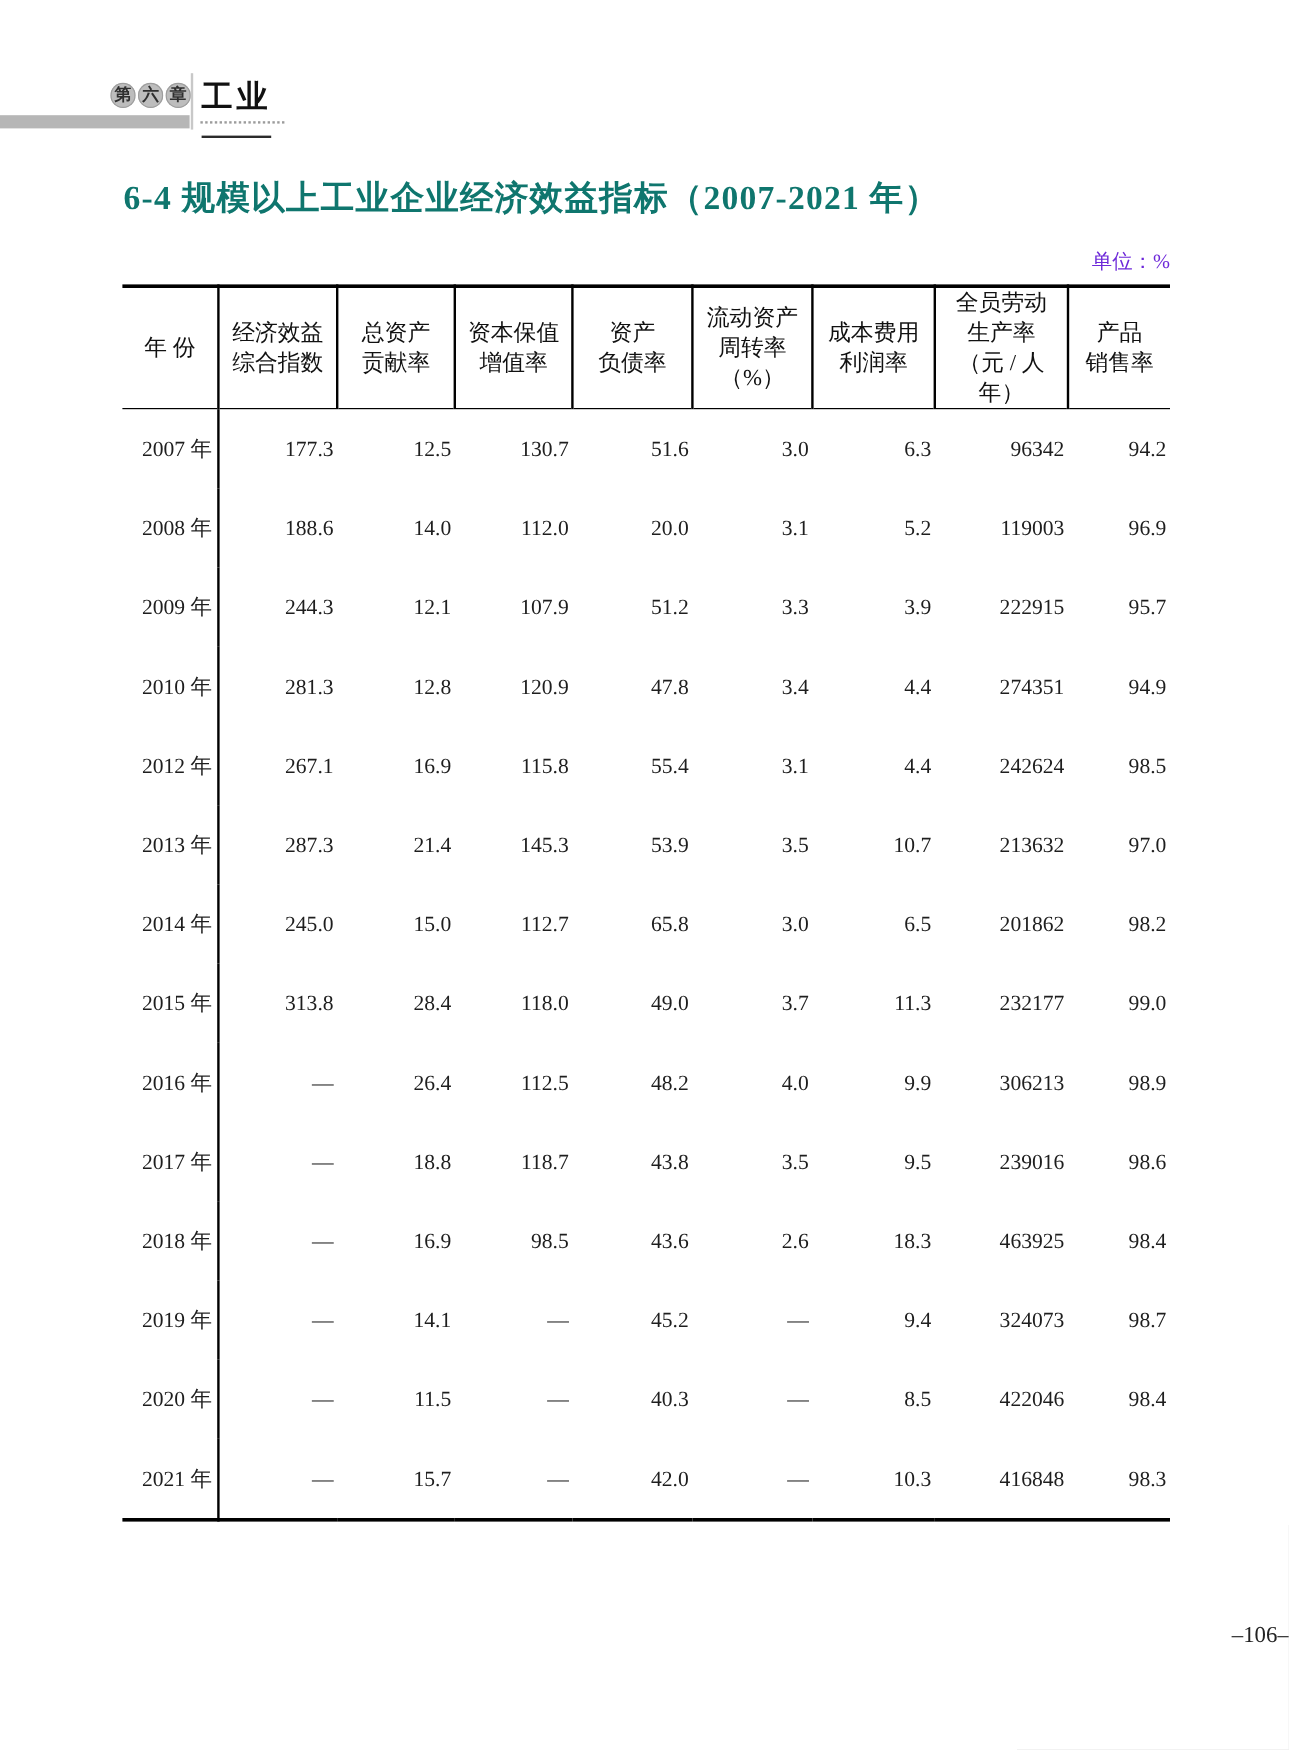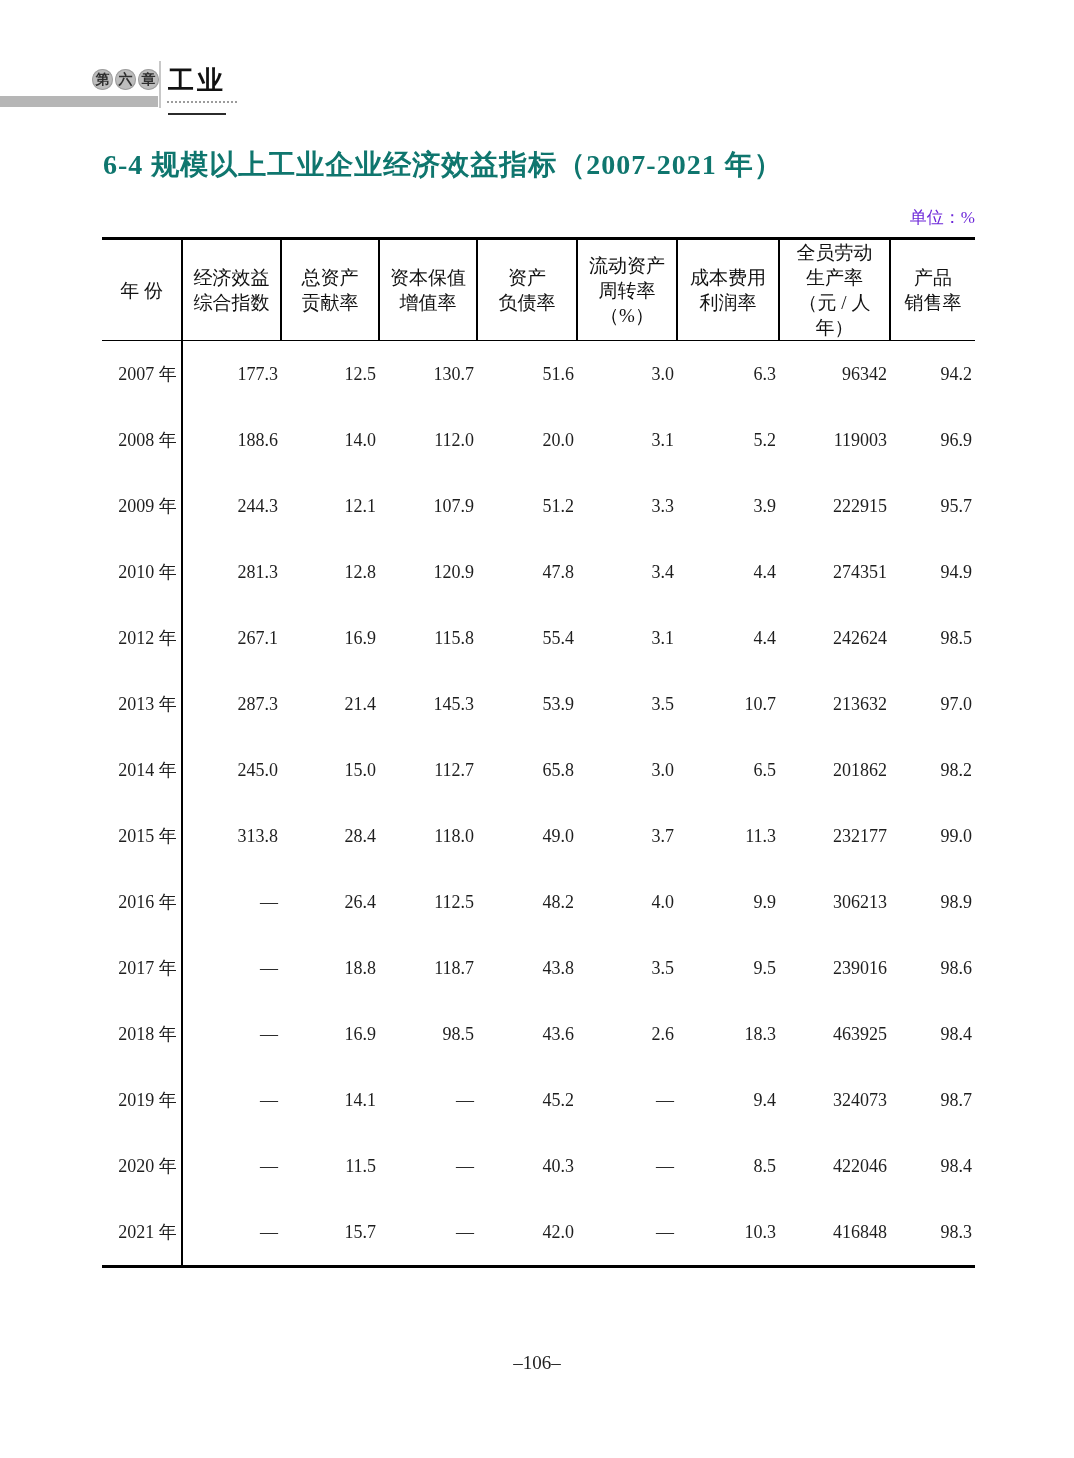--- a/index.html
+++ b/index.html
@@ -53,21 +53,21 @@
   .stat-table thead th + th { border-left:2px solid #000; }
   .stat-table tbody td {
     height:66px; font-size:18px; color:#1e1e1e;
     vertical-align:middle; padding:0;
   }
   .stat-table td.year-cell { text-align:center; padding-left:12px; border-right:2px solid #000; }
   .stat-table td.val-cell  { text-align:right; padding-right:3px; }
 
   .page-footer {
     position:absolute; left:0; top:1352px; width:1074px;
-    text-align:center; font-size:19px; color:#222;
+    text-align:right; font-size:19px; color:#222;
   }
 </style>
 </head>
 <body>
 
 <div class="page">
 
   <div class="badges">
     <span class="badge">第</span>
     <span class="badge">六</span>

